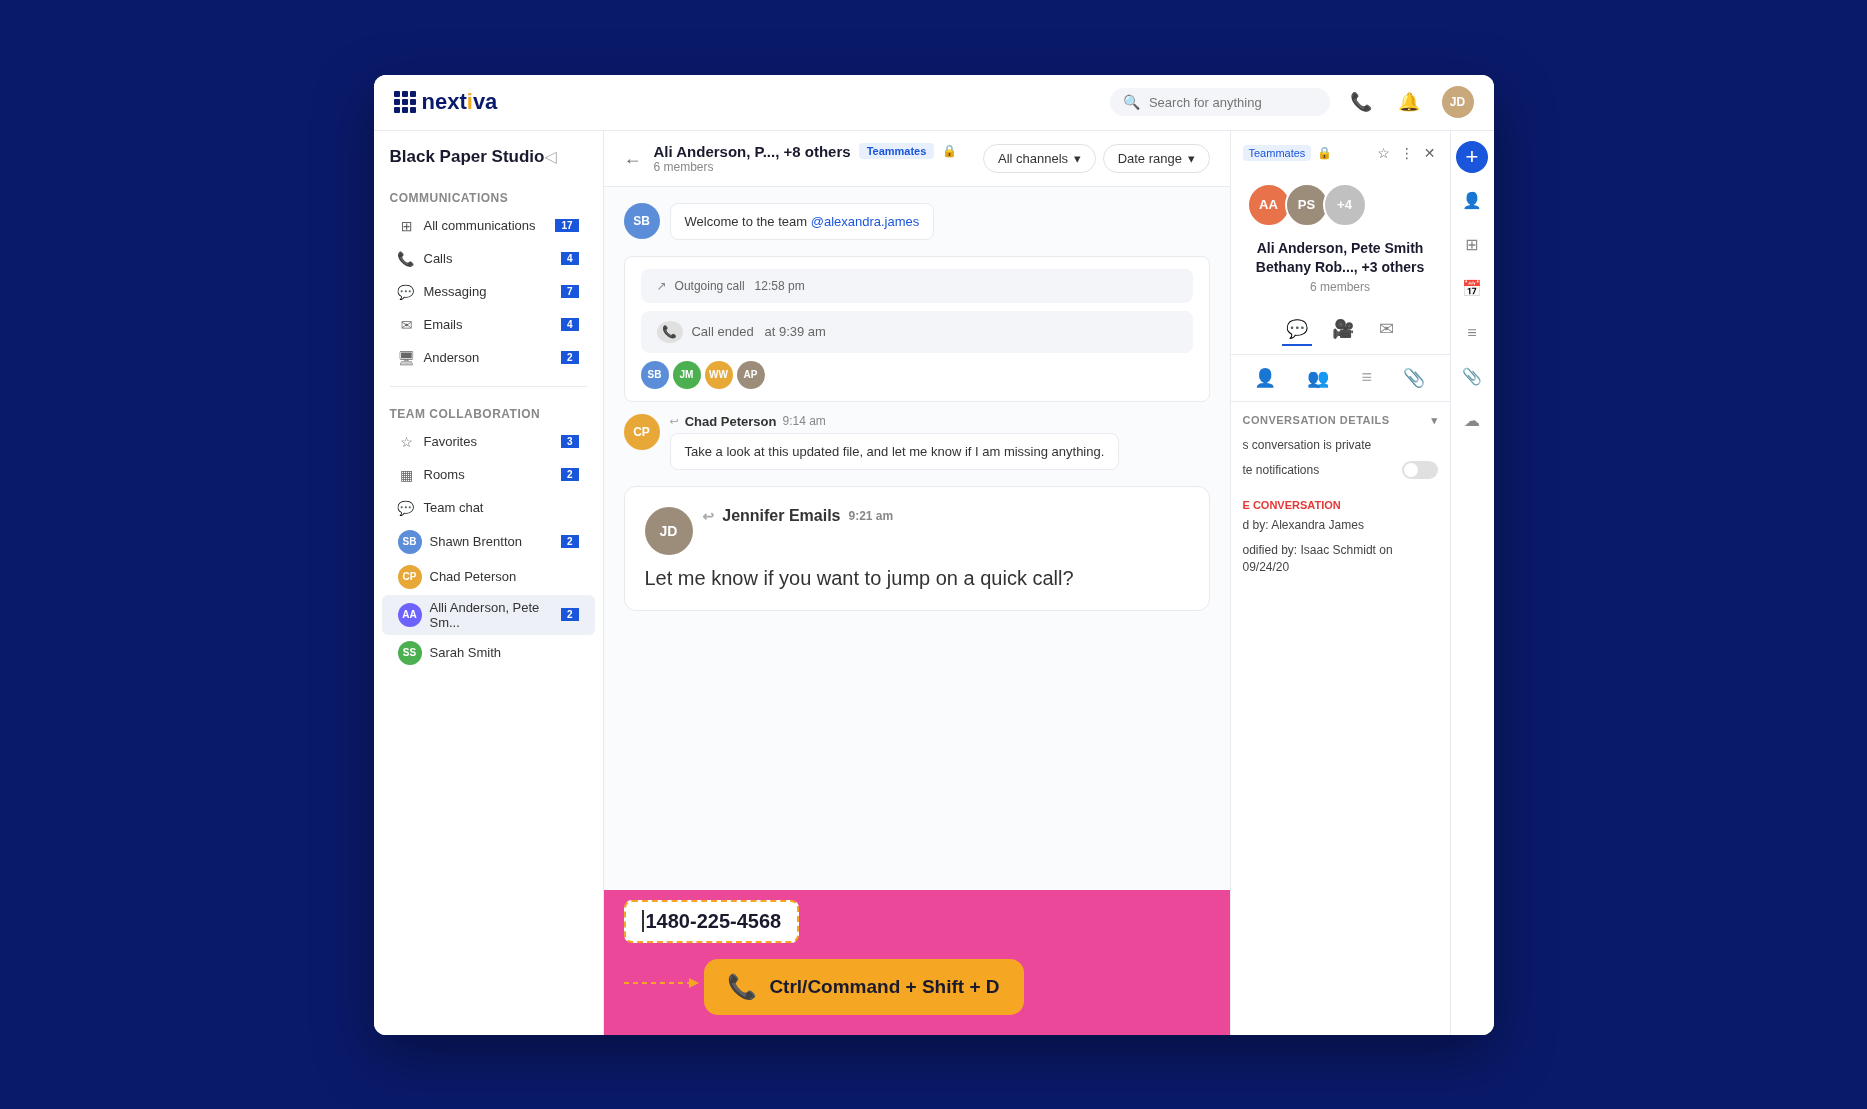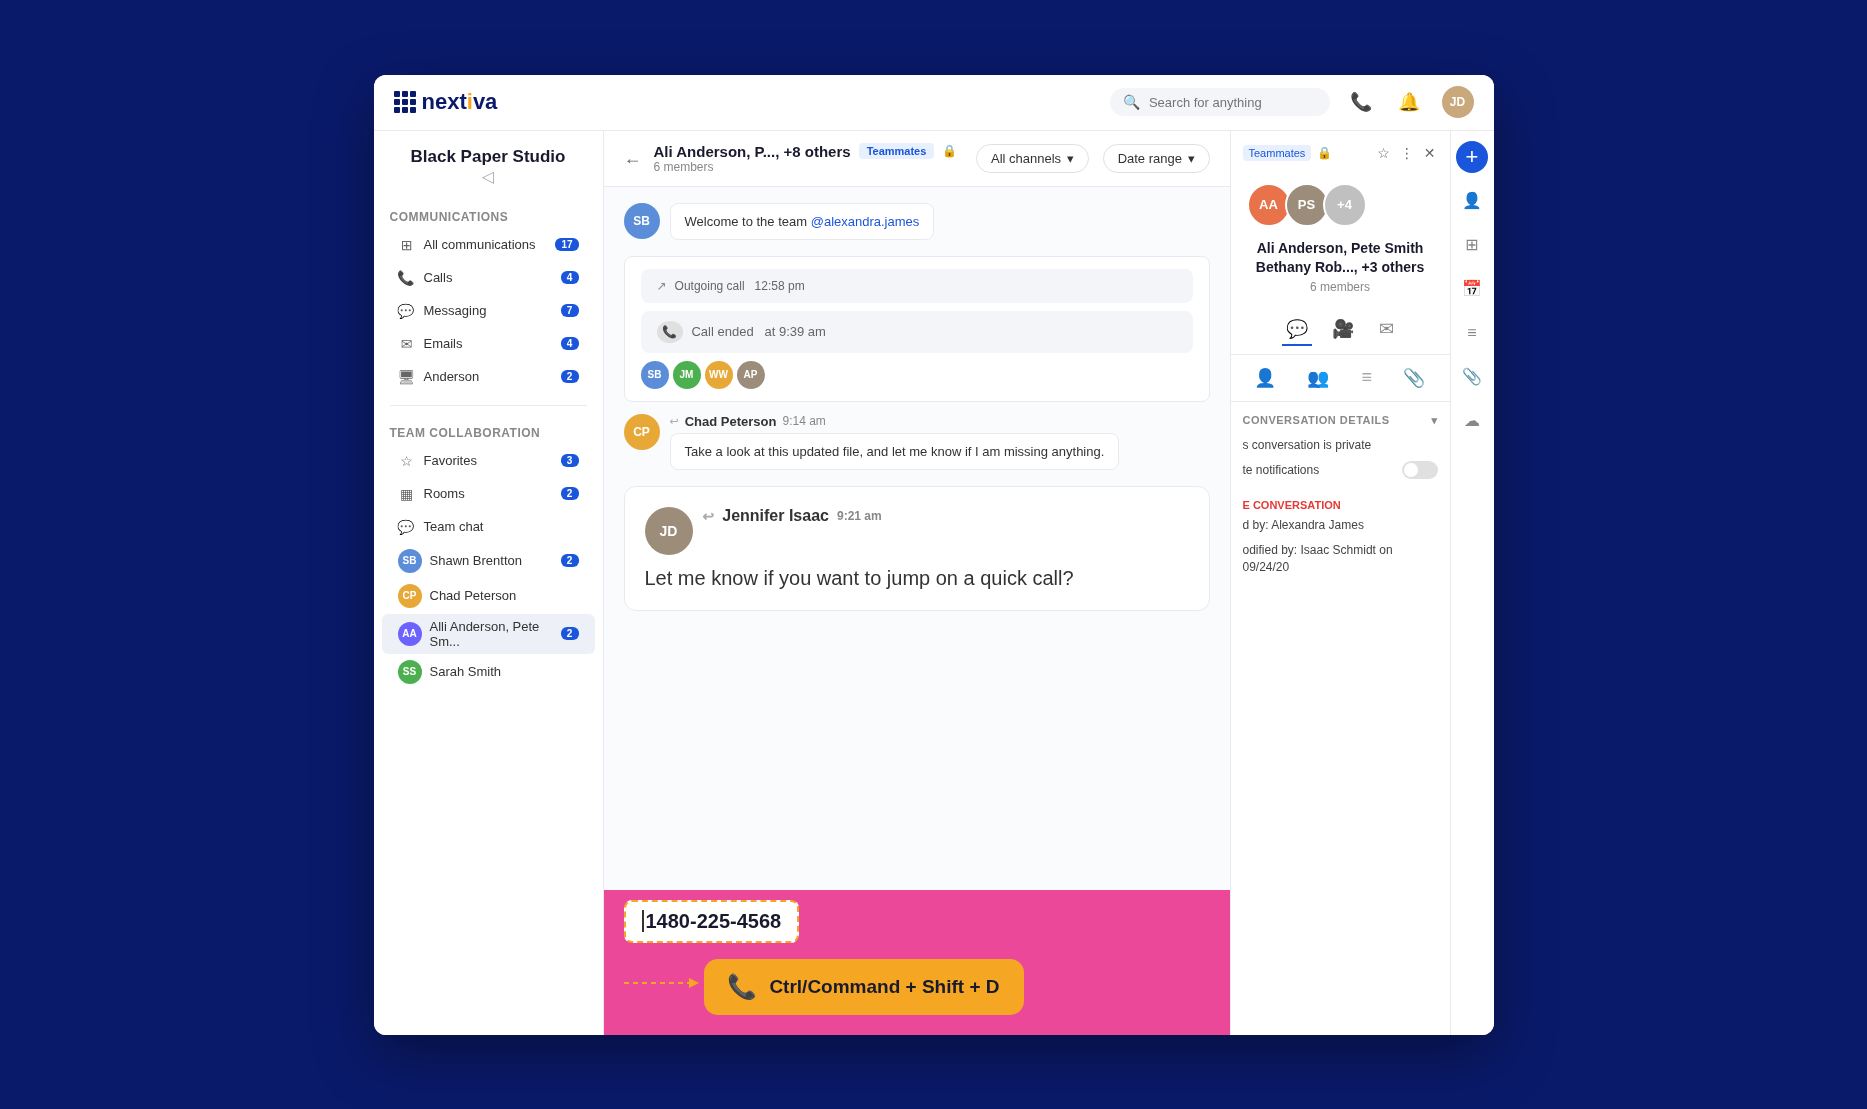--- a/index.html
+++ b/index.html
@@ -109,21 +109,20 @@
       background: #fff;
       overflow-y: auto;
       flex-shrink: 0;
       padding: 16px 0;
     }
     .sidebar-workspace {
       padding: 0 16px 16px;
       display: flex;
       align-items: center;
       justify-content: flex-start;
-      flex-direction: column;
     }
     .workspace-name {
       font-size: 17px;
       font-weight: 700;
       color: #1a1a2e;
     }
     .sidebar-section-label {
       font-size: 12px;
       font-weight: 600;
       color: #888;
@@ -147,26 +146,26 @@
       font-size: 14px;
     }
     .sidebar-item-label {
       font-size: 13px;
       color: #333;
       flex: 1;
     }
     .sidebar-badge {
       background: #1a56db;
       color: #fff;
-      border-radius: 6px;
+      border-radius: 0;
       font-size: 10px;
       font-weight: 700;
       padding: 1px 6px;
       min-width: 18px;
-      text-align: center;
+      text-align: right;
     }
     .sidebar-divider {
       height: 1px;
       background: #e8eaf0;
       margin: 12px 16px;
     }
     .team-chat-item {
       display: flex;
       align-items: center;
       padding: 5px 16px;
@@ -227,21 +226,21 @@
       background: #e8f0fe;
       color: #1a56db;
       border-radius: 4px;
       font-size: 11px;
       font-weight: 600;
       padding: 2px 8px;
     }
     .chat-header-actions {
       display: flex;
       align-items: flex-start;
-      gap: 14px;
+      gap: 7px;
     }
     .filter-btn {
       display: flex;
       align-items: center;
       gap: 6px;
       padding: 6px 14px;
       border: 1px solid #e0e0e0;
       border-radius: 20px;
       font-size: 13px;
       cursor: pointer;
@@ -748,21 +747,21 @@
             </div>
           </div>
         </div>
 
         <div class="big-msg">
           <div class="inline-row">
             <div class="msg-avatar" style="background:#9c8c7a;width:48px;height:48px;font-size:14px;border-radius:50%;display:flex;align-items:center;justify-content:center;color:#fff;flex-shrink:0;">JD</div>
             <div>
               <div class="big-sender">
                 <span style="color:#aaa;font-size:14px;">↩</span>
-                <span>Jennifer Isaac</span>
+                <span>Jennifer Emails</span>
                 <span class="big-msg-time">9:21 am</span>
               </div>
             </div>
           </div>
           <div class="big-msg-text">
             Let me know if you want to jump on a quick call?
           </div>
         </div>
       </div>
 

